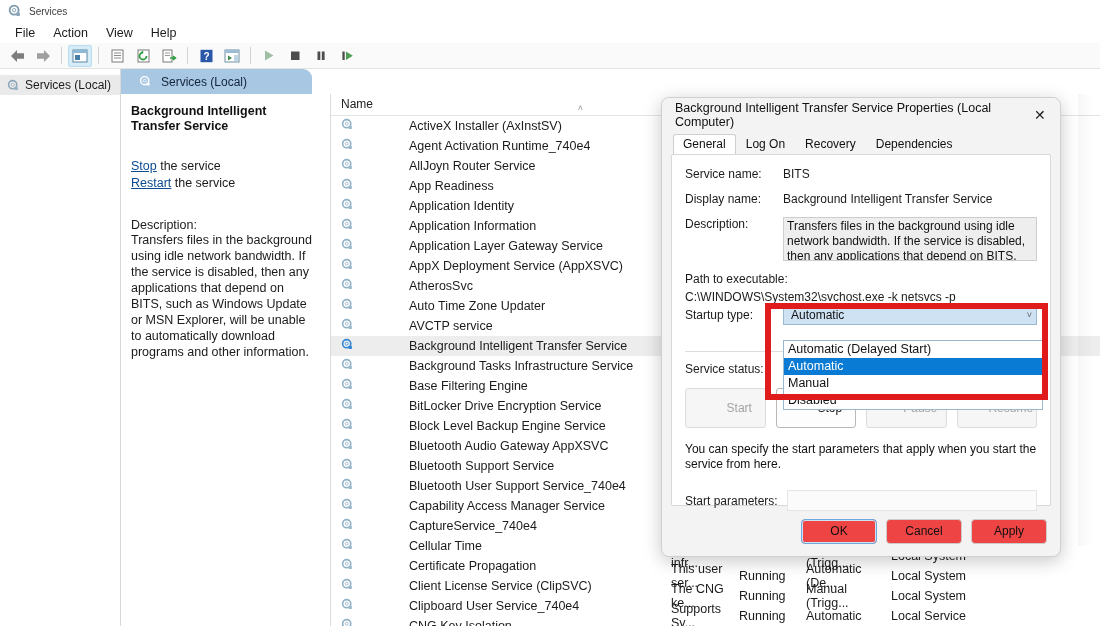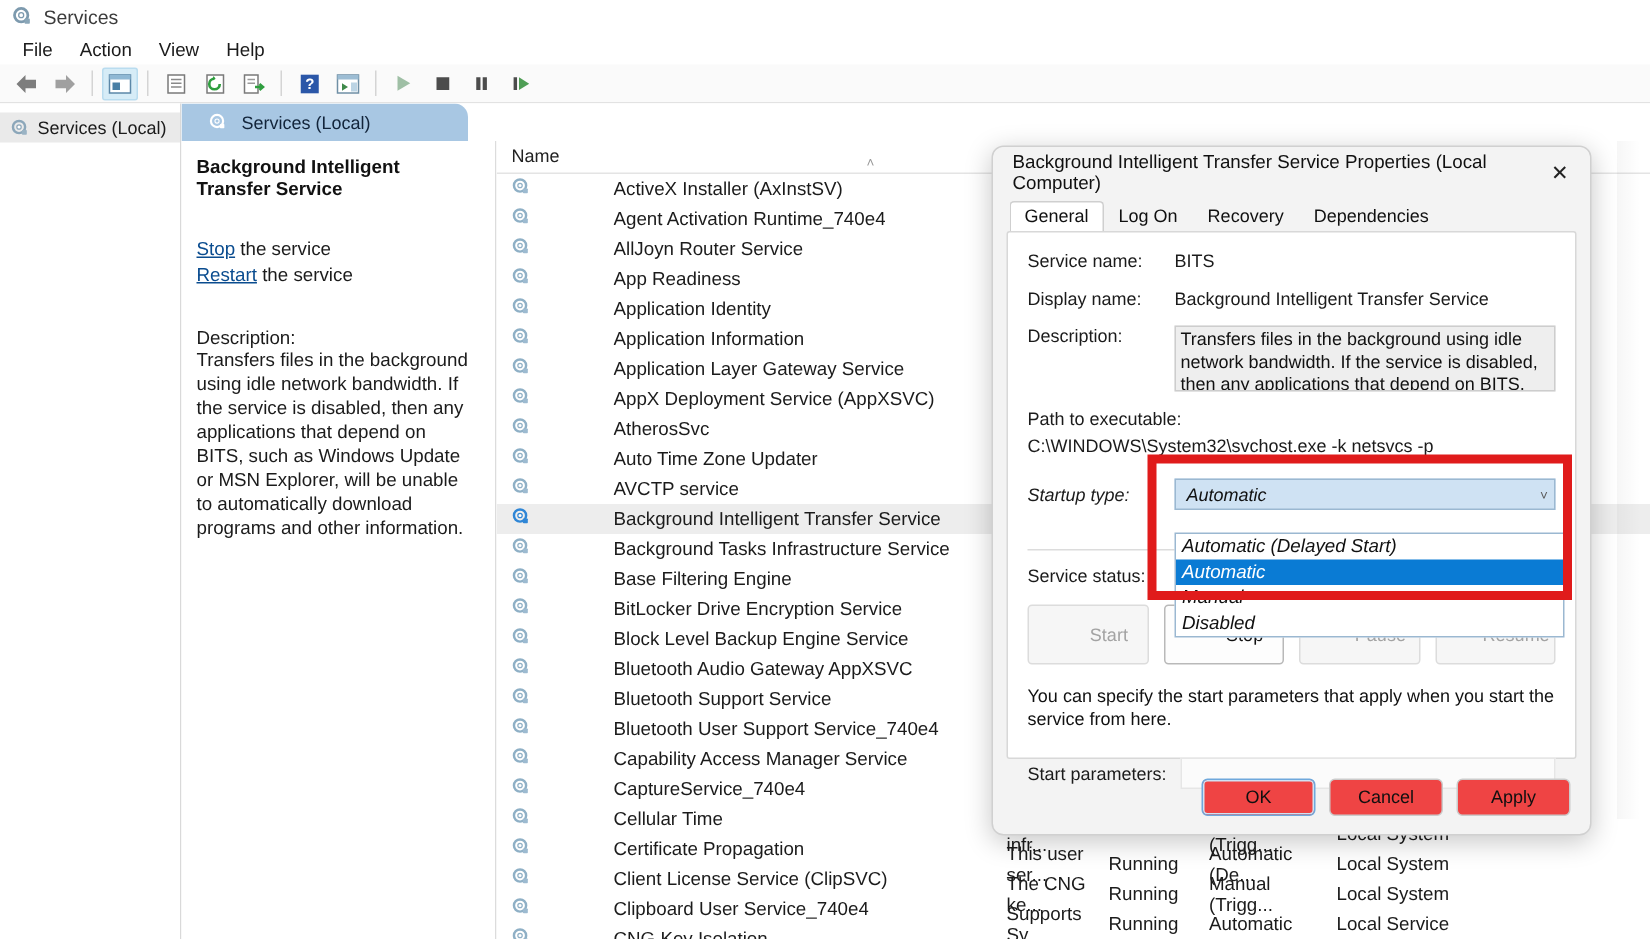--- a/index.html
+++ b/index.html
@@ -26,21 +26,21 @@
     align-items: center;
     padding-left: 8px;
     box-sizing: border-box;
   }
   .titlebar .app-icon {
     width: 14px; height: 14px;
     margin-right: 7px;
     position: relative;
   }
   .title-text {
-    font-size: 13px;
+    font-size: 10px;
     color: #3b3b3b;
   }
 
   
   .menubar {
     height: 21px;
     background: #ffffff;
     display: flex;
     align-items: center;
     padding-left: 6px;
@@ -326,24 +326,22 @@
     overflow: hidden;
     color: #111;
   }
 
   .path-label { font-size: 12px; margin-top: 4px; }
   .path-value { font-size: 12px; margin-top: 4px; }
 
   .startup-row {
     display: flex;
     align-items: center;
-    margin-top: 15px;
     font-size: 12px;
     position: relative;
-    font-style: italic;
   }
 
   .combo {
     width: 260px;
     height: 21px;
     background: #cfe2f3;
     border: 1px solid #9bb8d1;
     box-sizing: border-box;
     display: flex;
     align-items: center;

